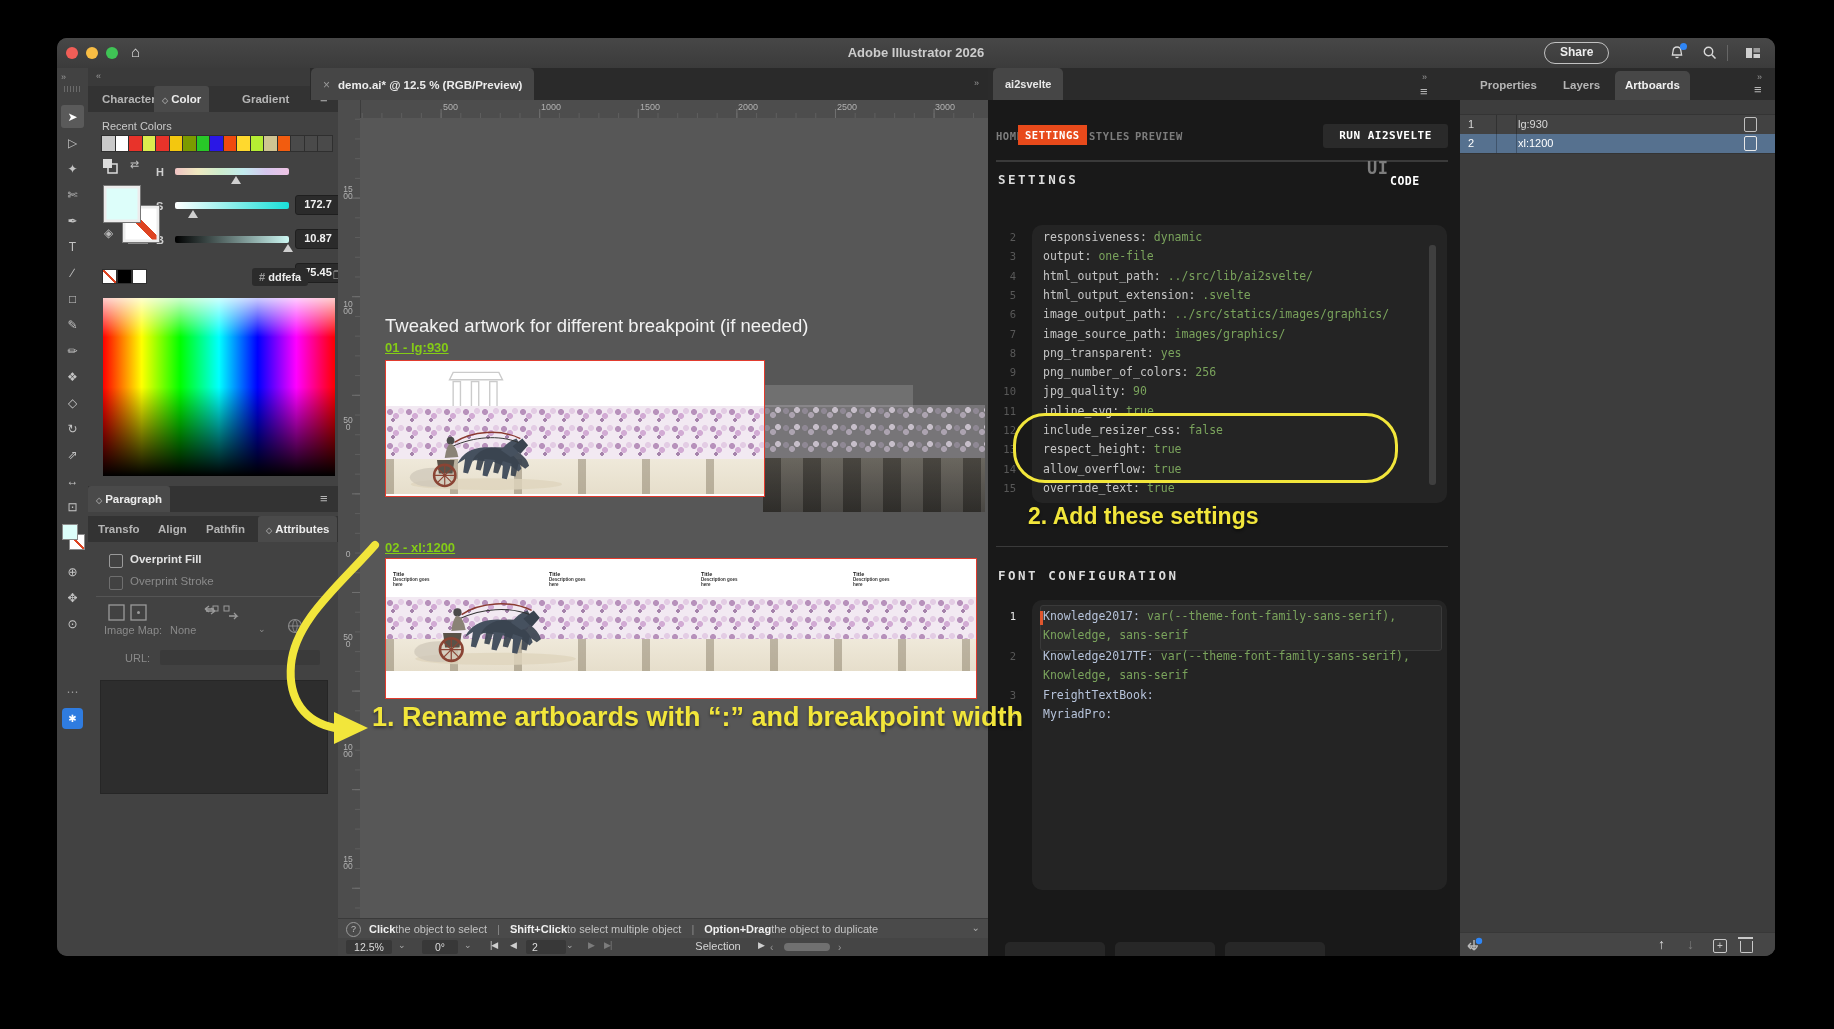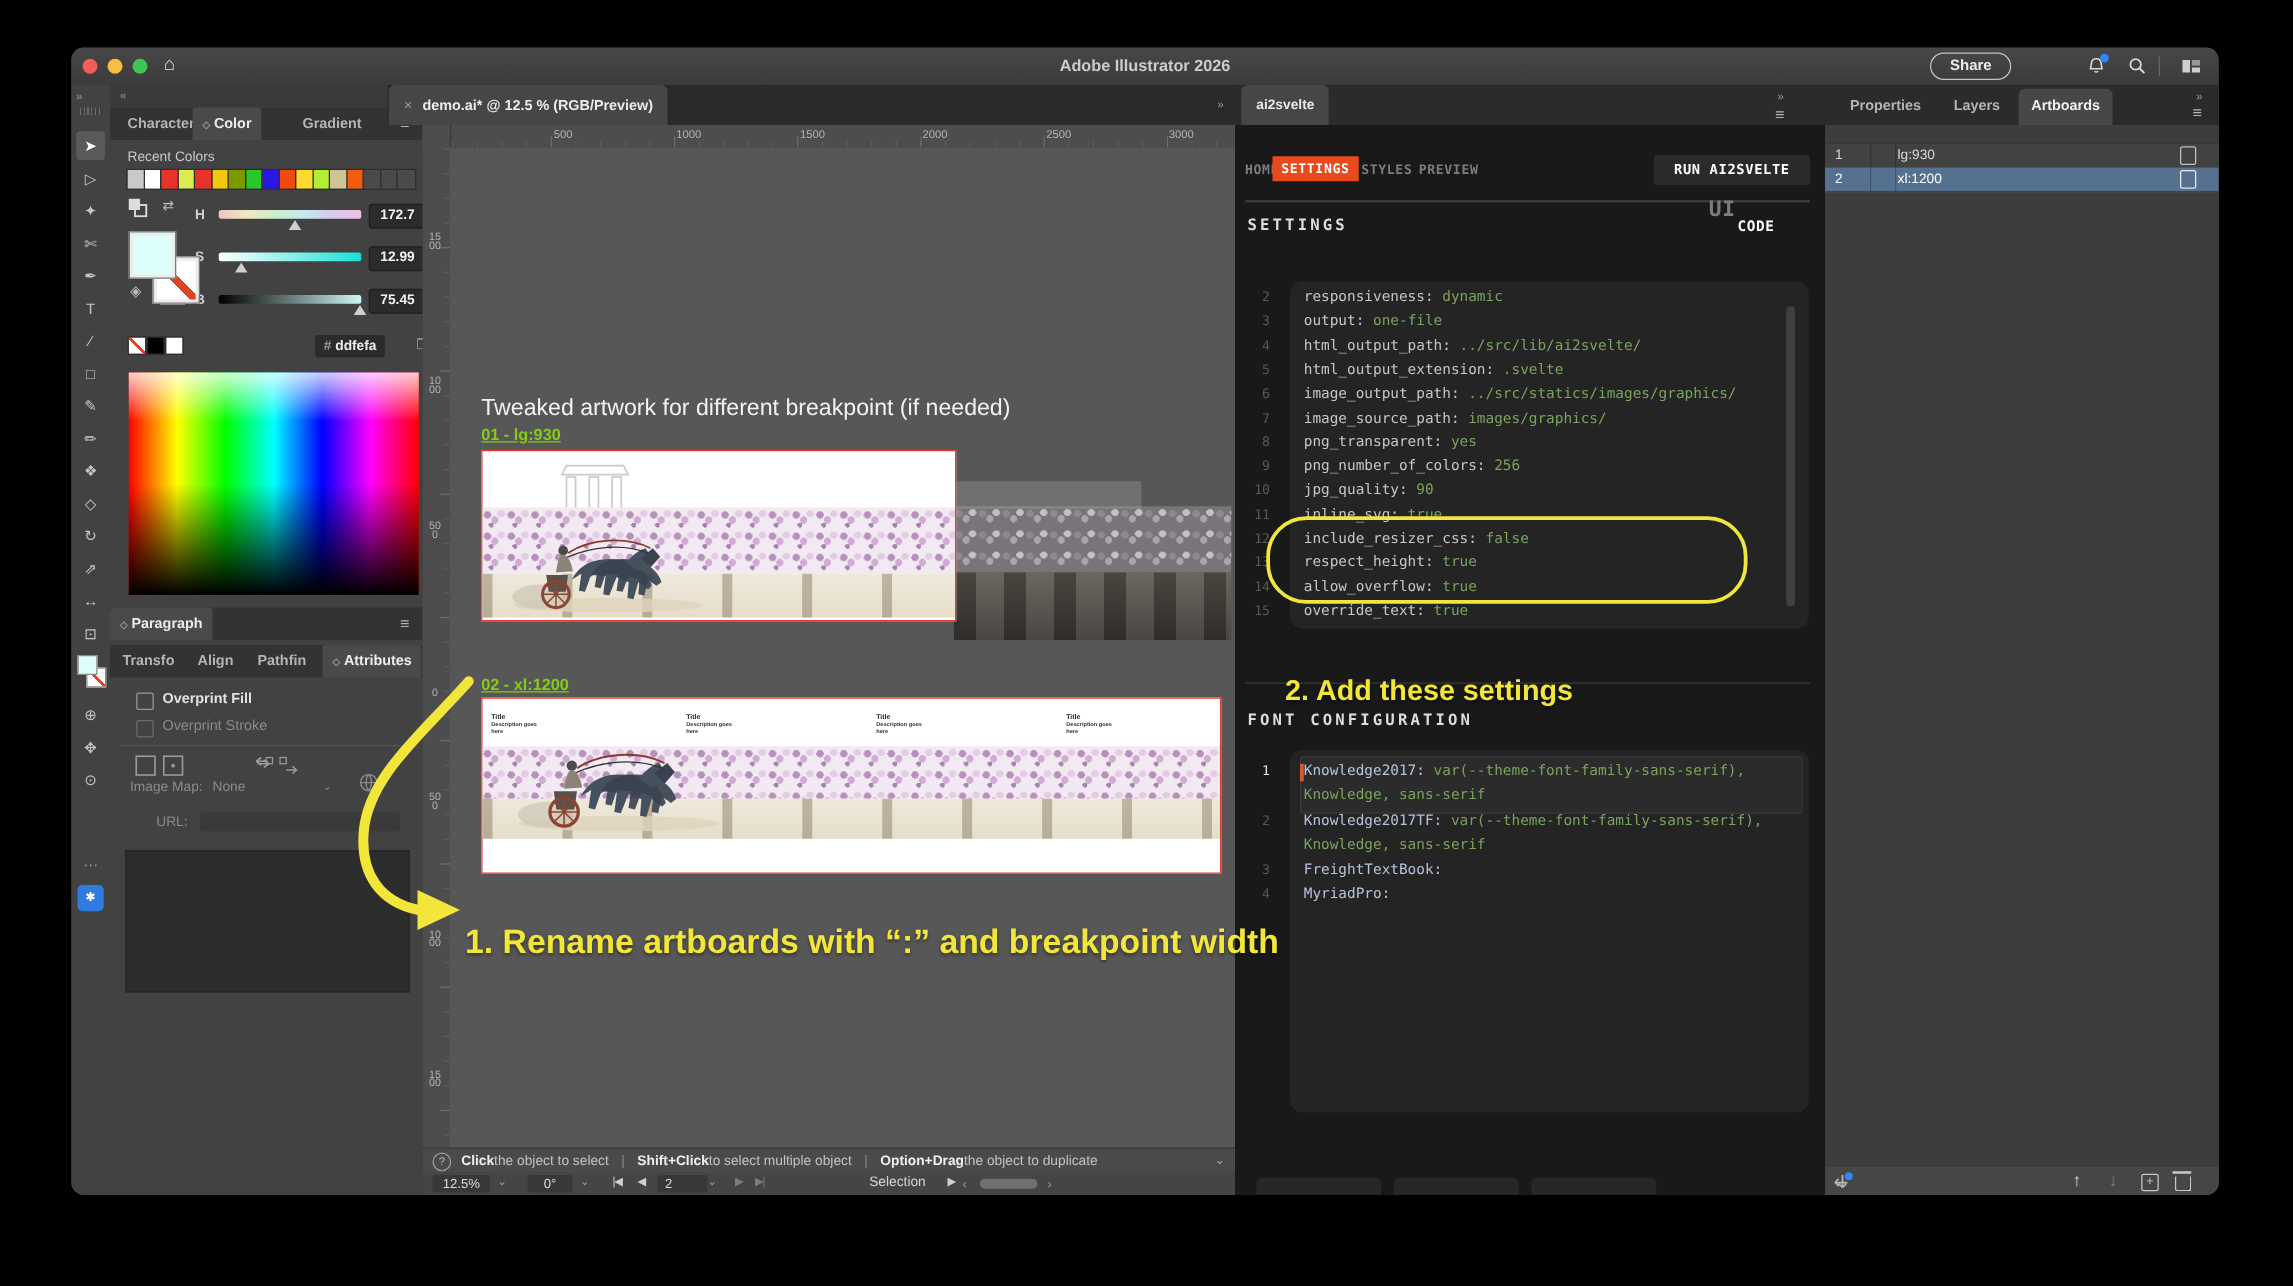--- a/index.html
+++ b/index.html
@@ -33,21 +33,21 @@
         padding:0 8px;white-space:nowrap;overflow:hidden;}
   .ptab.active{background:#4a4a4a;color:#ececec;border-radius:3px 3px 0 0;}
   .dock{font-size:8px;color:#9a9a9a;margin-right:3px;}
   .ham{color:#b5b5b5;font-size:13px;}
   .sw{position:absolute;top:0;width:13.5px;height:15px;outline:1px solid #2f2f2f;}
   .slrow-label{font-size:11px;color:#cfcfcf;font-weight:bold;}
   .track{position:absolute;height:7px;border-radius:2px;}
   .thumb{position:absolute;bottom:-9px;width:0;height:0;border-left:5px solid transparent;
          border-right:5px solid transparent;border-bottom:8px solid #cfcfcf;}
   .vbox{position:absolute;width:44px;height:18px;background:#2b2b2b;border:1px solid #1f1f1f;border-radius:3px;
-        color:#f2f2f2;font-size:11px;font-weight:bold;text-align:center;line-height:17px;}
+        color:#f2f2f2;font-size:11px;font-weight:bold;text-align:center;line-height:17px;margin-top:32px;}
   .unit{position:absolute;color:#9a9a9a;font-size:10px;}
   .fillsw{position:absolute;width:36px;height:36px;border:1px solid #777;box-shadow:inset 0 0 0 2.5px #ececec;}
   .nonesw{background:linear-gradient(45deg,transparent 44%,#d42 44%,#d42 56%,transparent 56%),#fff;}
   .minisw{position:absolute;width:13px;height:13px;outline:1px solid #2f2f2f;}
   .hexbox{position:absolute;height:18px;background:#2b2b2b;border-radius:3px;color:#ececec;font-size:11px;
           font-weight:bold;line-height:18px;padding:0 7px;}
   .spectrum{position:absolute;
     background:linear-gradient(to bottom,rgba(255,255,255,.8),rgba(255,255,255,0) 22%,rgba(0,0,0,0) 50%,#000 100%),
                linear-gradient(to right,#f00,#ff0,#0f0,#0ff,#00f,#f0f,#f00);}
   .cklabel{font-size:11.5px;font-weight:bold;color:#e2e2e2;}
@@ -132,21 +132,21 @@
   .abrow .nm{position:absolute;left:58px;top:3px;}
   .coldiv{position:absolute;top:0;width:1px;height:19px;background:rgba(0,0,0,.25);}
   .pgicon{position:absolute;width:11px;height:13px;border:1.5px solid #bfbfbf;border-radius:2px;top:2px;}
   .rbotbar{position:absolute;left:0;top:832px;width:100%;height:26px;background:#464646;border-top:1px solid #383838;}
   .addbox{position:absolute;width:12px;height:12px;border:1.5px solid #c9c9c9;border-radius:2px;color:#c9c9c9;
           font-size:10px;line-height:11px;text-align:center;}
   .trash{position:absolute;width:11px;height:11px;border:1.5px solid #c9c9c9;border-top:none;border-radius:0 0 2px 2px;}
   .trash:before{content:'';position:absolute;top:-4px;left:-3px;width:15px;height:2px;background:#c9c9c9;}
   
   .overlay{position:absolute;left:0;top:0;width:1834px;height:1029px;pointer-events:none;z-index:50;}
-  .ann{position:absolute;color:var(--c-accent-yellow,#f2e63b);font-weight:bold;text-shadow:0 2px 3px rgba(0,0,0,.45);margin-top:36px;}
+  .ann{position:absolute;color:var(--c-accent-yellow,#f2e63b);font-weight:bold;text-shadow:0 2px 3px rgba(0,0,0,.45);}
   .yellowring{position:absolute;border:3px solid var(--c-accent-yellow,#f2e63b);border-radius:32px;}
 </style>
 </head>
 <body>
 
 <svg width="0" height="0" style="position:absolute">
   <defs>
     <g id="art-chariot">
       <ellipse cx="85" cy="63" rx="78" ry="6" fill="#ded5bd" opacity="0.8"></ellipse>
       <ellipse cx="30" cy="56" rx="24" ry="10" fill="#cdc6b8" opacity="0.7"></ellipse>
@@ -281,21 +281,21 @@
       <div class="track" style="left:87px;top:100px;width:114px;background:linear-gradient(90deg,#efc3c3,#efe9c0,#cdeccd,#c2ebee,#d7c7ee,#eec3e4)">
           <div class="thumb" style="left:49%"></div>
         </div>
       <div class="vbox" style="left:207px;top:95px">172.7</div>
       <div class="unit" style="left:254px;top:97px">°</div>
 
       <div class="a slrow-label" style="left:68px;top:132px">S</div>
       <div class="track" style="left:87px;top:134px;width:114px;background:linear-gradient(90deg,#ffffff,#19e0d8)">
           <div class="thumb" style="left:11%"></div>
         </div>
-      <div class="vbox" style="left:207px;top:129px">12.99</div>
+      <div class="vbox" style="left:207px;top:129px">10.87</div>
       <div class="unit" style="left:254px;top:131px">%</div>
 
       <div class="a slrow-label" style="left:68px;top:166px">B</div>
       <div class="track" style="left:87px;top:168px;width:114px;background:linear-gradient(90deg,#000,#cdf8f3)">
           <div class="thumb" style="left:95%"></div>
         </div>
       <div class="vbox" style="left:207px;top:163px">75.45</div>
       <div class="unit" style="left:254px;top:165px">%</div>
 
       <div class="minisw nonesw" style="left:15px;top:202px"></div>

